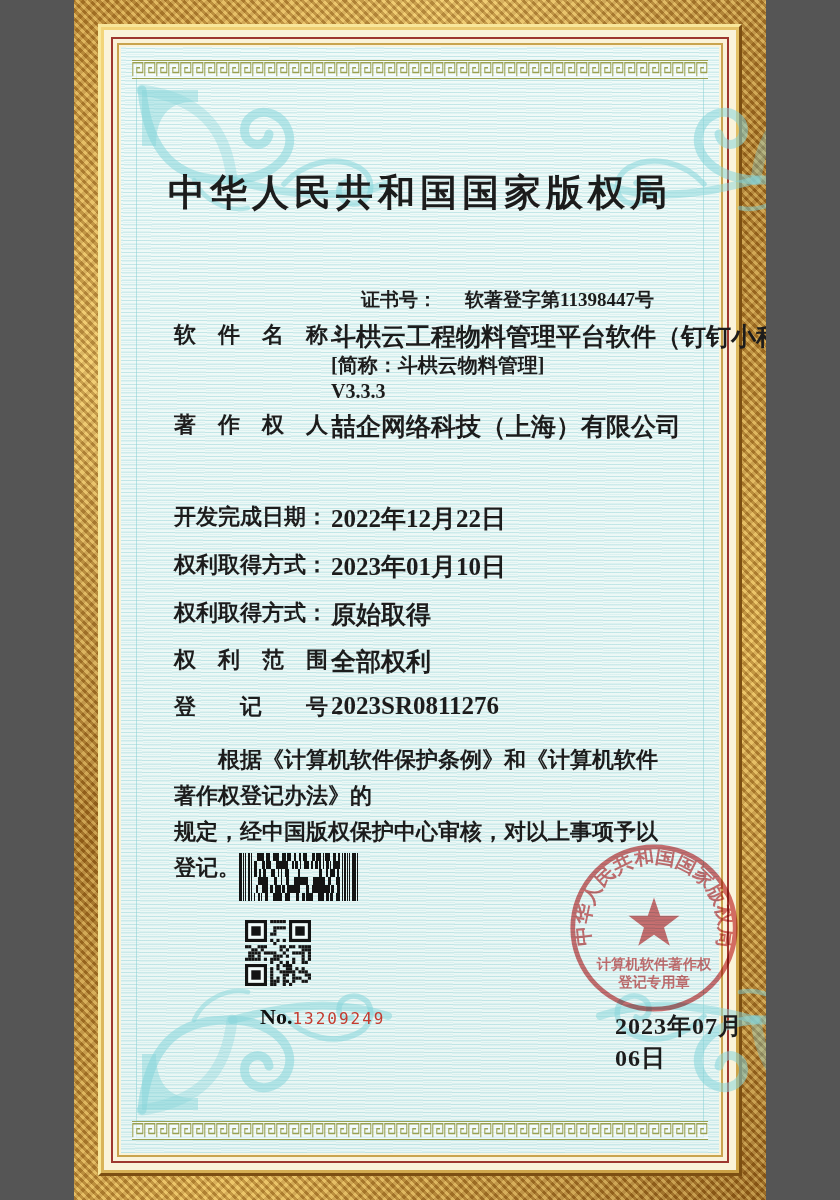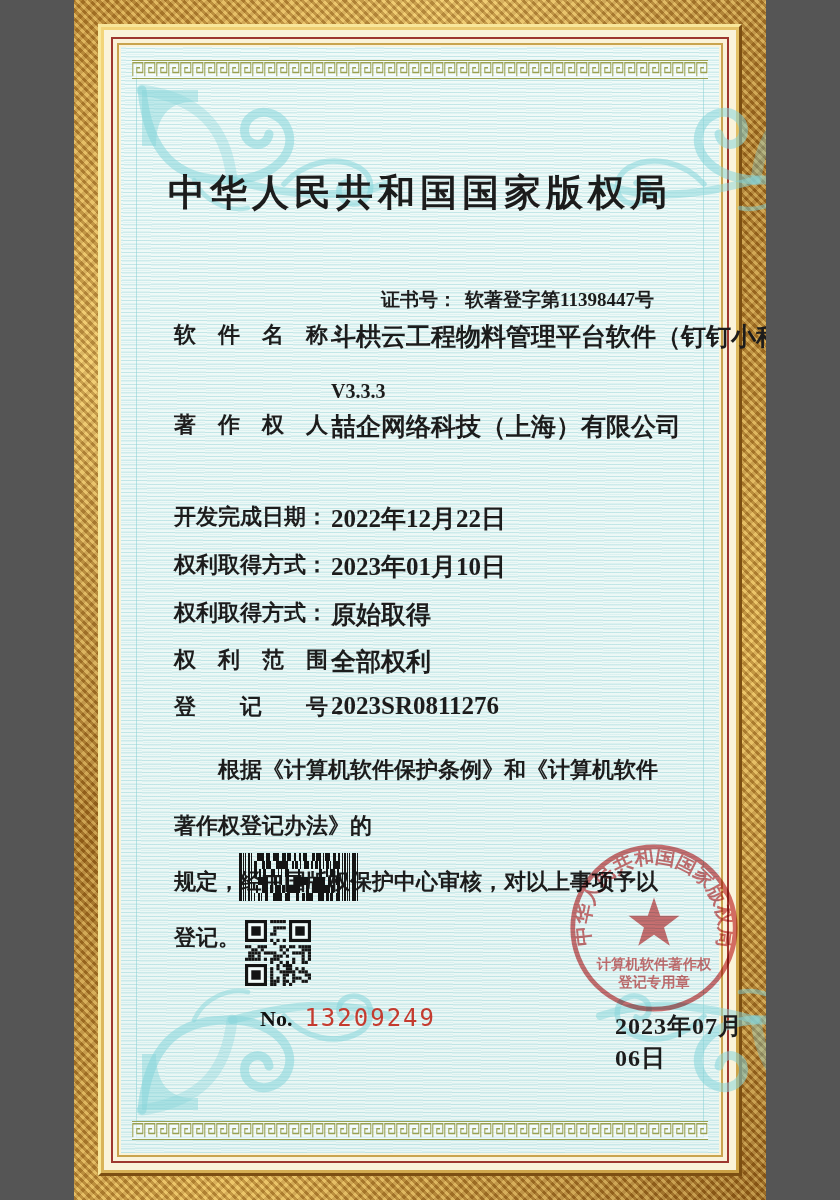--- a/index.html
+++ b/index.html
@@ -27,34 +27,34 @@
   .greek-top{top:60px;} .greek-bottom{bottom:60px;}
   .greekband svg{display:block;width:100%;height:100%;}
   .fl{position:absolute;width:260px;height:140px;}
   .fl svg{display:block;width:100%;height:100%;overflow:visible;}
   .fl.tr{transform:scaleX(-1);} .fl.bl{transform:scaleY(-1);} .fl.br{transform:scale(-1,-1);}
   .issuer{position:absolute;top:168px;left:0;width:100%;text-align:center;
     font-size:37px;font-weight:700;letter-spacing:5px;}
   .cert-title{position:absolute;top:217px;left:0;width:100%;text-align:center;
     font-size:41px;font-weight:700;letter-spacing:3px;}
   .certno{position:absolute;top:287px;right:112px;font-size:19px;font-weight:700;}
-  .certno .v{margin-left:8px;}
+  .certno .v{margin-left:28px;}
   .flabel{position:absolute;left:100px;font-size:22px;font-weight:600;white-space:nowrap;}
   .fvalue{position:absolute;left:257px;font-size:25px;font-weight:600;white-space:nowrap;}
   .fvalue.small{font-size:20px;}
   .statement{position:absolute;left:100px;right:102px;top:742px;
-    font-size:22px;font-weight:600;line-height:56px;}
+    font-size:22px;font-weight:600;line-height:36px;}
   .statement .l1{text-indent:2em;}
   .barcode{position:absolute;left:165px;top:853px;width:120px;height:48px;}
   .qrcode{position:absolute;left:171px;top:920px;width:66px;height:66px;}
   .barcode svg,.qrcode svg{display:block;width:100%;height:100%;}
   .serialrow{position:absolute;left:144px;top:1004px;font-size:22px;}
   .serialrow .no{color:#111;font-weight:600;margin-left:42px;}
-  .serialrow .num{margin-left:12px;color:#c43b2f;letter-spacing:2px;
-    font-family:"DejaVu Sans Mono","Liberation Mono",monospace;font-size:24px;}
+  .serialrow .num{color:#c43b2f;letter-spacing:2px;
+    font-family:"DejaVu Sans Mono","Liberation Mono",monospace;font-size:16px;}
   .issuedate{position:absolute;left:497px;top:1010px;font-size:24px;font-weight:600;
     letter-spacing:1px;z-index:6;margin-left:44px;}
   .seal{position:absolute;left:494px;top:842px;width:172px;height:172px;z-index:5;
     mix-blend-mode:multiply;opacity:.95;}
   .seal svg{display:block;width:100%;height:100%;}
 </style>
 </head>
 <body>
 
 <div class="page">
@@ -117,20 +117,21 @@
       </svg>
     </div>
 
   <div class="issuer">中华人民共和国国家版权局</div>
   <div class="certno">
     <span>证书号：</span><span class="v">软著登字第11398447号</span>
   </div>
 
   <div class="flabel" style="top:320px">软　件　名　称：</div>
   <div class="fvalue" style="top:320px">斗栱云工程物料管理平台软件（钉钉小程序版）</div>
+  <div class="fvalue small" style="top:352px">[简称：斗栱云物料管理]</div>
   <div class="fvalue small" style="top:380px">V3.3.3</div>
 
   <div class="flabel" style="top:410px">著　作　权　人：</div>
   <div class="fvalue" style="top:410px">喆企网络科技（上海）有限公司</div>
 
   <div class="flabel" style="top:502px">开发完成日期：</div>
   <div class="fvalue" style="top:502px">2022年12月22日</div>
 
   <div class="flabel" style="top:550px">权利取得方式：</div>
   <div class="fvalue" style="top:550px">2023年01月10日</div>

